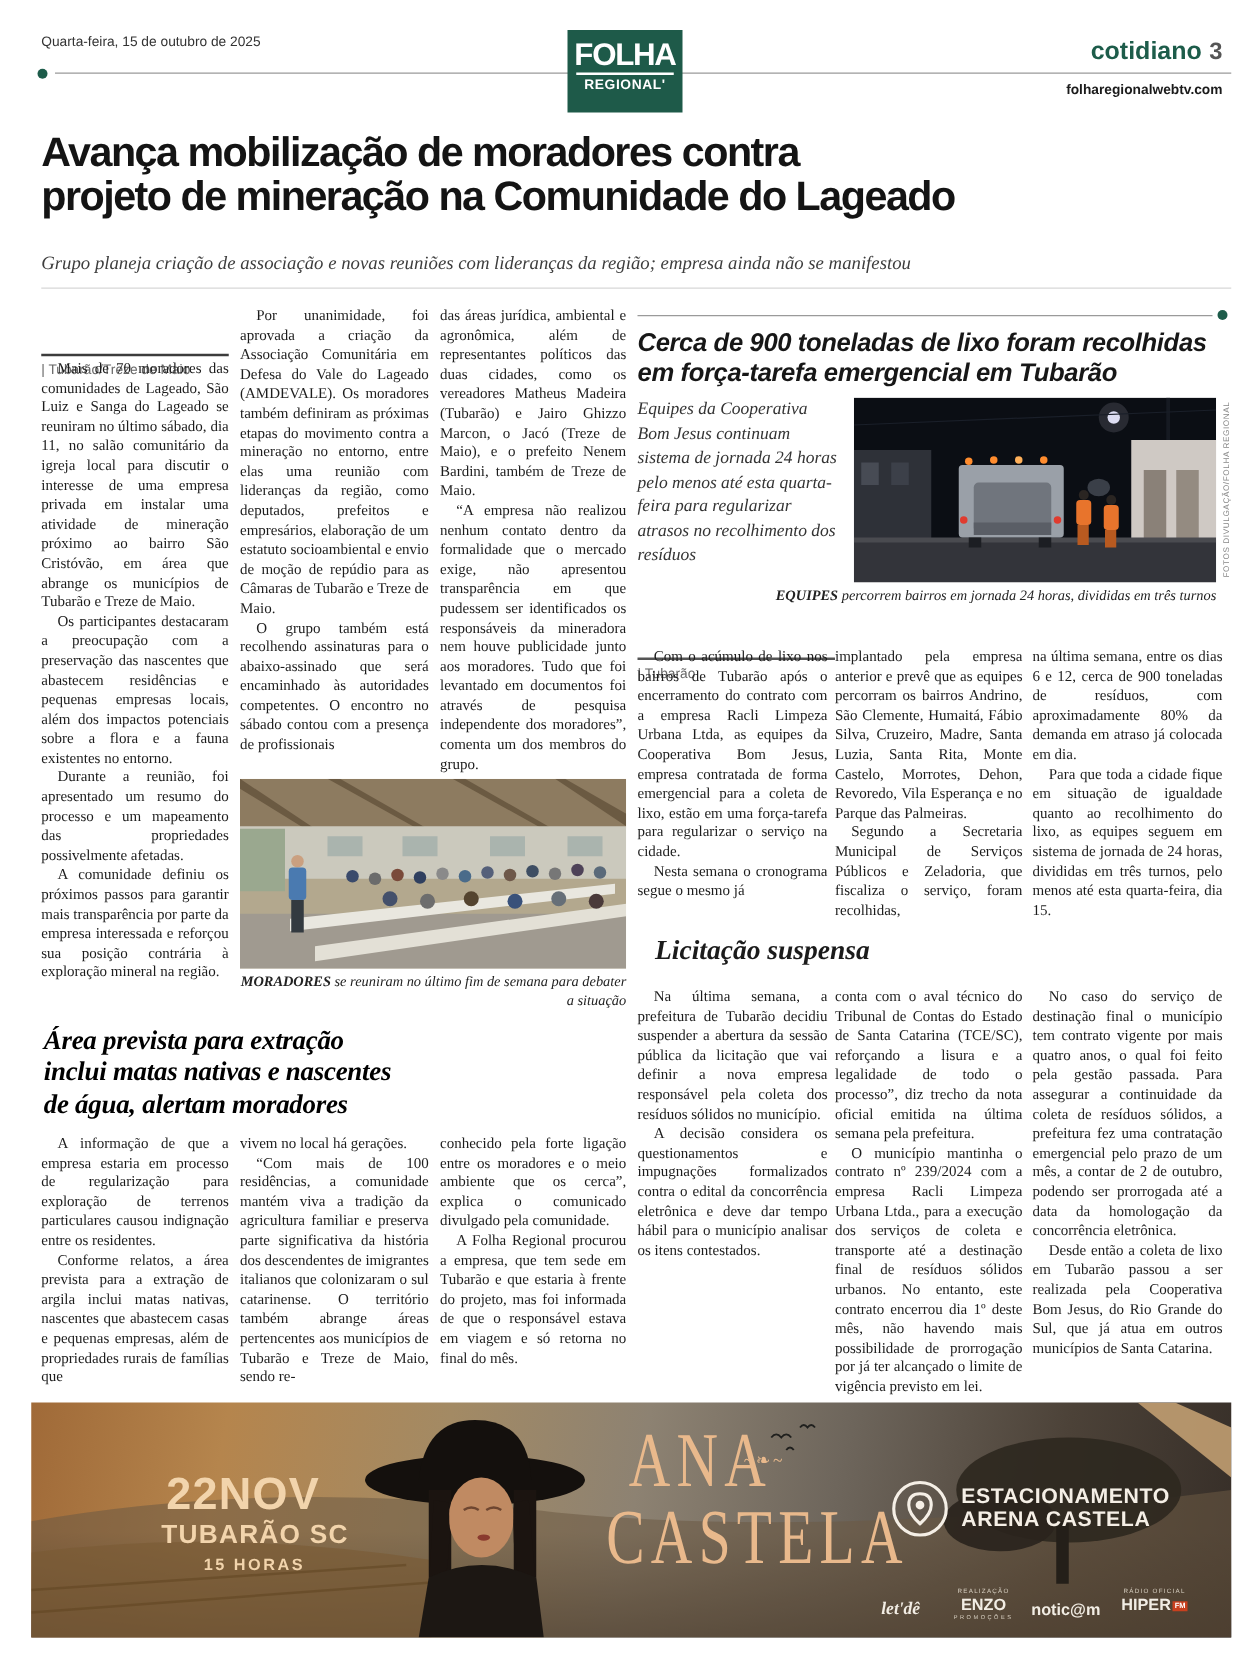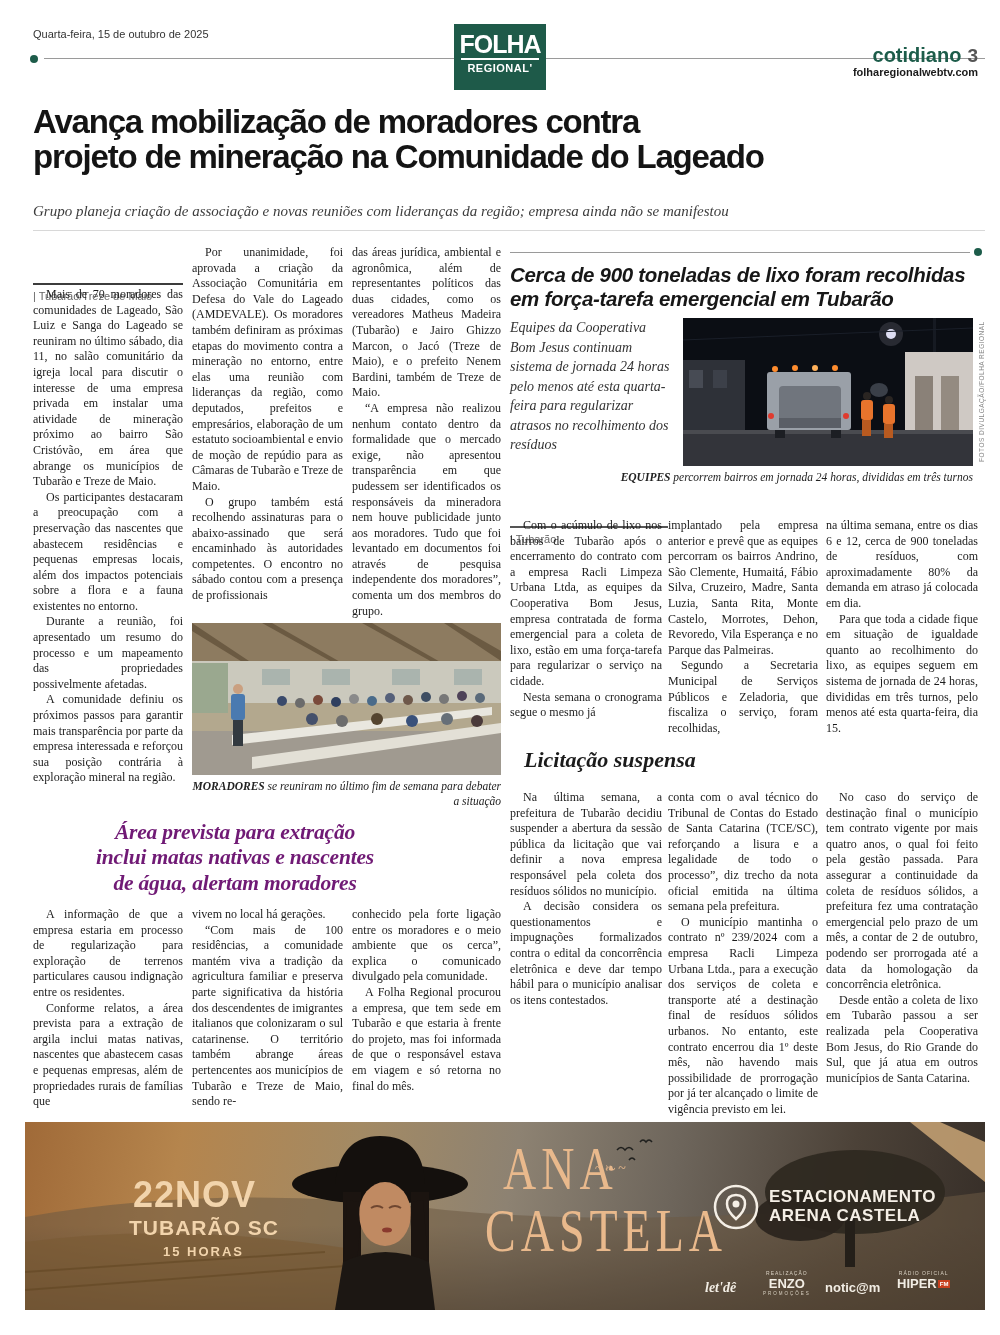--- a/index.html
+++ b/index.html
@@ -19,21 +19,21 @@
   .section-name{font:800 20px "Liberation Sans",sans-serif;color:#1d5c4a;display:inline;}
   .page-num{font:600 19px "Liberation Sans",sans-serif;color:#555;display:inline;margin-left:6px;}
   .website{font:700 11px "Liberation Sans",sans-serif;color:#1b1b1b;}
 
   
   .h1{font:800 33px/1.07 "Liberation Sans",sans-serif;letter-spacing:-1.2px;color:#141414;}
   .h1 span{display:block;}
   .sub{font:italic 15px/1.3 "Liberation Serif",serif;color:#3d3d3d;}
   .h2{font:italic 800 20.5px/1.16 "Liberation Sans",sans-serif;letter-spacing:-.3px;color:#171717;}
   .h2 span{display:block;}
-  .h3{font:italic 700 21.5px/1.18 "Liberation Serif",serif;color:#701a75;letter-spacing:-.2px;text-align:center;}
+  .h3{font:italic 700 21.5px/1.18 "Liberation Serif",serif;color:#000000;letter-spacing:-.2px;}
   .h3 span{display:block;}
   .h4{font:italic 700 22px/1.1 "Liberation Serif",serif;color:#1b1b1b;}
 
   
   .col{font:12px/15.6px "Liberation Serif",serif;text-align:justify;color:#1c1c1c;hyphens:auto;}
   .col p{margin:0;}
   .col p.ind{text-indent:13px;font-family:Liberation Serif, serif;}
   .col p.first{text-indent:13px;}
   .kicker{border-top:2px solid #3c3c3c;padding-top:5px;
           font:11px "Liberation Sans",sans-serif;color:#666;margin-top:40px;}
@@ -72,21 +72,21 @@
 <div id="page">
 
   <div class="abs date" style="left:33px;top:28px;">Quarta-feira, 15 de outubro de 2025</div>
   <div class="abs gdot" style="left:30px;top:55px;"></div>
   <div class="abs hrule" style="left:44px;top:58px;width:941px;"></div>
   <div class="abs logo" style="left:454px;top:24px;width:92px;height:66px;">
     <div class="l1">FOLHA</div>
     <div class="bar"></div>
     <div class="l2">REGIONAL'</div>
   </div>
-  <div class="abs" style="right:22px;top:44px;text-align:left;">
+  <div class="abs" style="right:22px;top:30px;text-align:left;">
     <span class="section-name">cotidiano</span><span class="page-num">3</span>
   </div>
   <div class="abs website" style="right:22px;top:66px;">folharegionalwebtv.com</div>
 
   <div class="abs h1" style="left:33px;top:104px;width:960px;">
     <span>Avança mobilização de moradores contra</span>
     <span>projeto de mineração na Comunidade do Lageado</span>
   </div>
   <div class="abs sub" style="left:33px;top:202px;width:950px;">Grupo planeja criação de associação e novas reuniões com lideranças da região; empresa ainda não se manifestou</div>
   <div class="abs" style="left:33px;top:230px;width:952px;height:1px;background:#d8d8d8;"></div>

